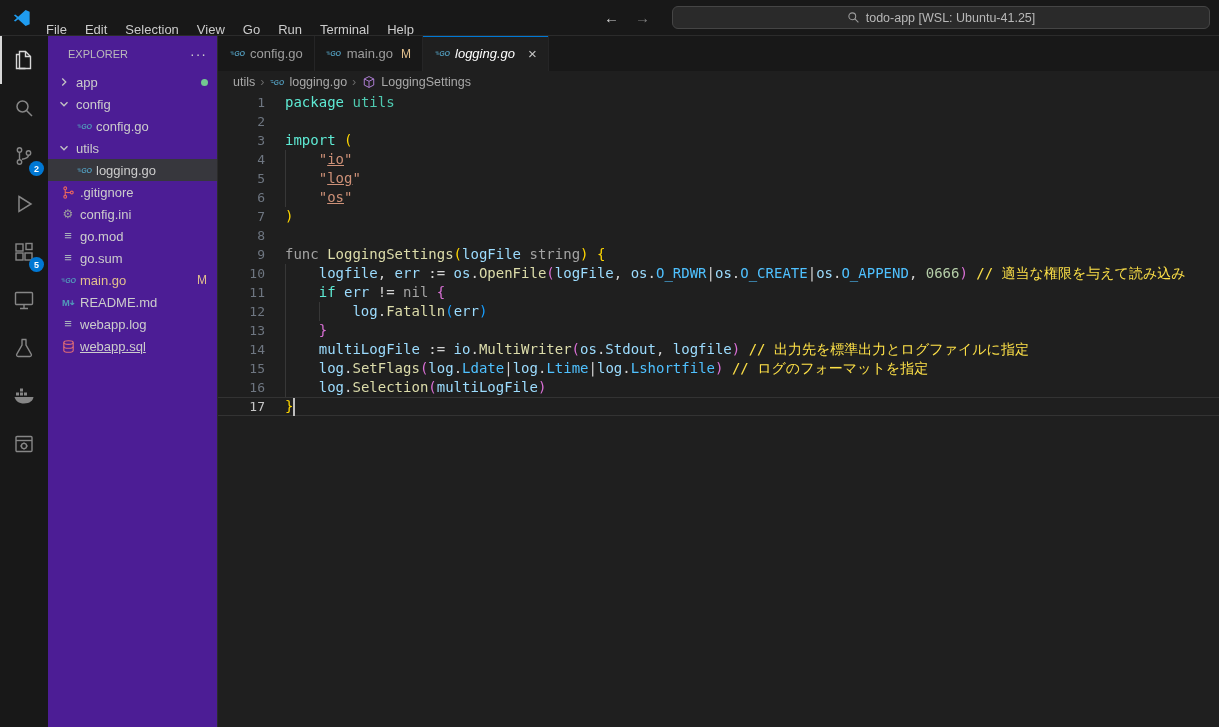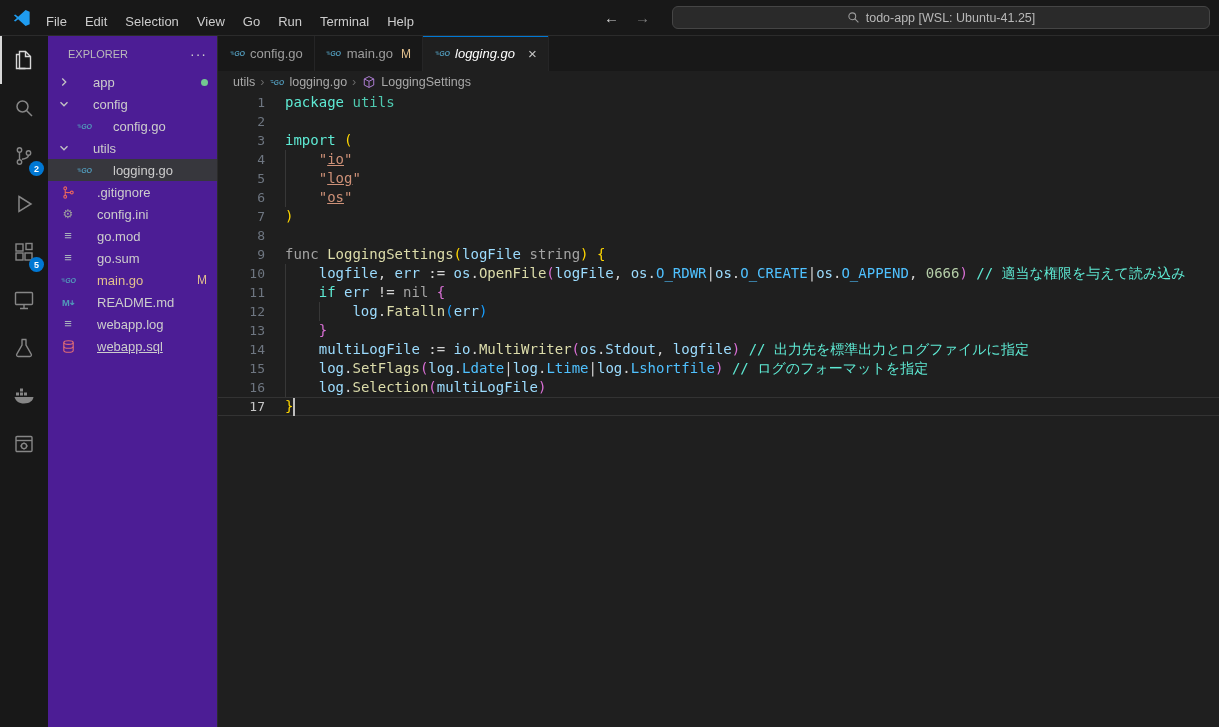--- a/index.html
+++ b/index.html
@@ -4,21 +4,21 @@
 <style>
   *{margin:0;padding:0;box-sizing:border-box}
   html,body{width:1219px;height:727px;background:#1f1f1f;overflow:hidden;
     font-family:"Liberation Sans",sans-serif;color:#cccccc}
 
   
   .titlebar{position:relative;height:36px;background:#181818;display:flex;align-items:center;
     border-bottom:1px solid #2b2b2b}
   .logo{width:18px;height:18px;margin:0 6px 0 13px;display:flex;align-items:center}
   .menubar{display:flex;height:100%}
-  .menu-item{font-size:13px;padding:4px 9px;line-height:35px;color:#cccccc;cursor:default}
+  .menu-item{font-size:13px;padding:12px 9px;line-height:35px;color:#cccccc;cursor:default}
   .nav-arrows{position:absolute;left:604px;top:0;height:35px;display:flex;align-items:center;gap:16px;font-size:15px}
   .arrow.back{color:#cfcfcf}
   .arrow.fwd{color:#7e7e7e}
   .cmd-center{position:absolute;left:672px;right:9px;top:6px;height:23px;background:#2a2a2a;
     border:1px solid #454545;border-radius:6px;display:flex;align-items:center;justify-content:center;
     gap:6px;font-size:12.5px;color:#b8b8b8}
 
   
   .frame{display:flex;height:691px}
 
@@ -32,21 +32,21 @@
 
   
   .sidebar{width:170px;background:#4c1d95;border-right:1px solid #2b2b2b;flex:none;
     display:flex;flex-direction:column;font-size:13px}
   .sb-header{height:35px;display:flex;align-items:center;padding:0 10px 0 20px;font-size:11px;color:#bbbbbb}
   .sb-header .actions{margin-left:auto;font-size:14px;color:#cccccc;letter-spacing:1px}
   .section-header{height:22px;display:flex;align-items:center;font-weight:bold;font-size:11px;color:#cccccc;padding-left:2px}
   .section-header .root-label{white-space:nowrap;overflow:hidden;text-overflow:ellipsis}
   .chev{width:16px;height:16px;flex:none;display:flex;align-items:center;justify-content:center}
   .chev svg{width:14px;height:14px}
-  .tree-row{height:22px;display:flex;align-items:center;gap:21px;cursor:pointer}
+  .tree-row{height:22px;display:flex;align-items:center;gap:4px;cursor:pointer}
   .tree-row.selected{background:#37373d}
   .ficon{width:16px;height:16px;flex:none;display:flex;align-items:center;justify-content:center}
   .ficon svg{width:15px;height:15px}
   .label{white-space:nowrap;overflow:hidden;text-overflow:ellipsis}
   .modified-label{color:#e2c08d}
   .row-badge{margin-left:auto;color:#e2c08d;font-size:12px;padding-right:10px}
   .row-dot{margin-left:auto;width:7px;height:7px;border-radius:50%;background:#73c991;margin-right:9px;flex:none}
   .ic-lines{color:#a8b2bc;font-size:13px;line-height:16px}
   .ic-gear{color:#9e9e9e;font-size:12px;line-height:16px}
 
@@ -78,21 +78,21 @@
   .code-line{display:flex;height:19px;line-height:19px;position:relative}
   .code-line.active{box-shadow:inset 0 1px 0 #333333, inset 0 -1px 0 #333333}
   .gutter{width:47px;flex:none;text-align:right;color:#6e7681;font-size:13px}
   .code-line.active .gutter{color:#c6c6c6}
   .code-text{padding-left:20px;white-space:pre}
   .cursor{display:inline-block;width:1.5px;height:18px;background:#bdbdbd;vertical-align:bottom}
 
   .tk-kw1{color:#5eead4}.tk-kw2{color:#a3a3a3}.tk-fn{color:#dcdcaa}.tk-var{color:#9cdcfe}
   .tk-type{color:#4ec9b0}.tk-const{color:#4fc1ff}.tk-num{color:#b5cea8}
   .tk-str{color:#ce9178}.tk-stru{color:#ce9178;text-decoration:underline}
-  .tk-cm{color:#5eead4}.tk-pl{color:#d4d4d4}
+  .tk-cm{color:#fde047}.tk-pl{color:#d4d4d4}
   .tk-b0{color:#ffd700}.tk-b1{color:#da70d6}.tk-b2{color:#179fff}
 </style>
 </head>
 <body>
 
 <div class="titlebar">
   <span class="logo">
     <svg viewBox="0 0 16 16">
         <path fill="#1f9cf0" d="M11.2.8L4.6 6.9 2 4.9l-1.2.6L3.5 8 .8 10.5l1.2.6 2.6-2 6.6 6.1 3.6-1.7V2.5z"></path>
       </svg>

